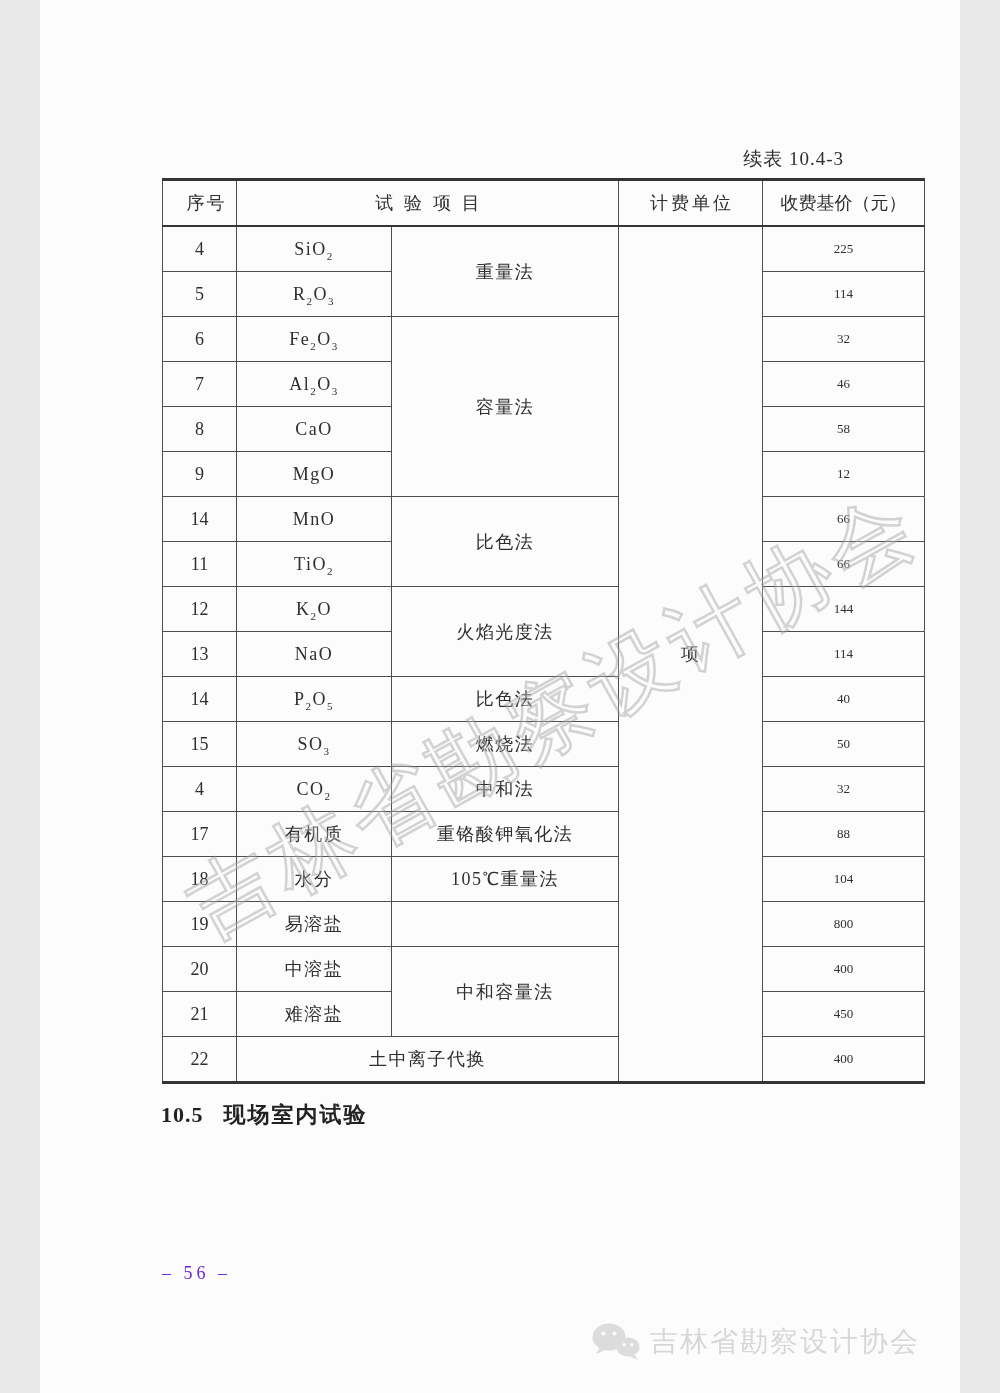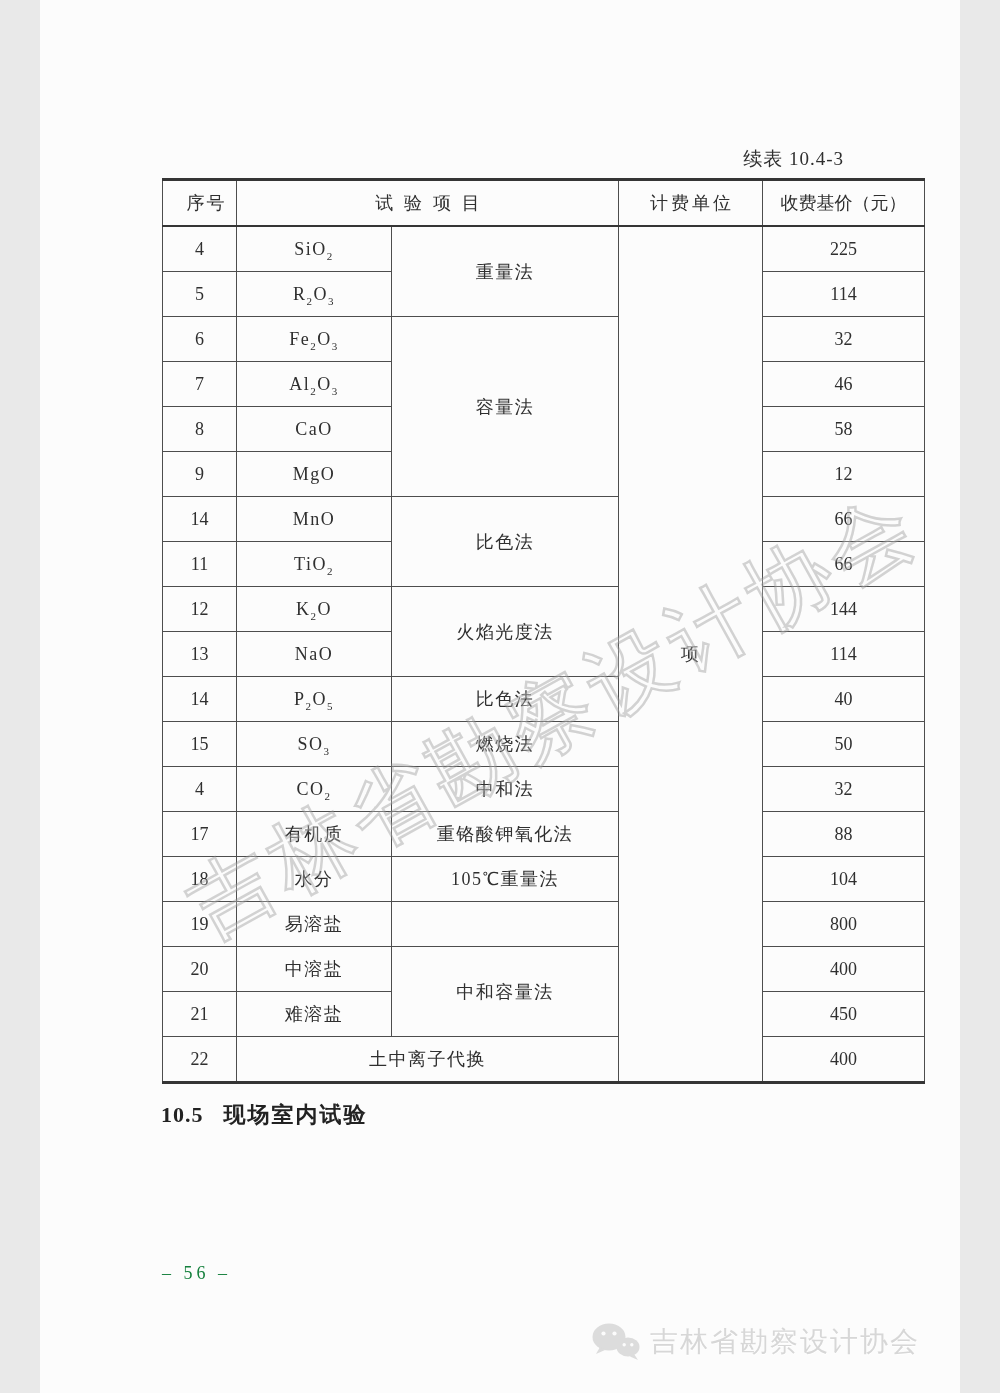--- a/index.html
+++ b/index.html
@@ -34,21 +34,21 @@
   }
   .fee-table td{
     border:1px solid #4d4d4d;
     height:44px;font-size:18px;color:#2f2f2f;
     text-align:center;vertical-align:middle;padding:0;
   }
   .fee-table .th-item{letter-spacing:0.6em;text-indent:0.6em;}
   .fee-table .th-unit{letter-spacing:3px;text-indent:3px;}
   .fee-table .th-no{letter-spacing:2px;text-indent:2px;padding-left:12px;}
   .fee-table td.cjk{letter-spacing:1.5px;}
-  .fee-table td.num{font-size:18px;margin-left:44px;}
+  .fee-table td.num{font-size:13px;margin-left:44px;}
   .fee-table sub{font-size:11px;line-height:0;}
   
   .watermark{
     position:absolute;left:514px;top:716px;
     transform:translate(-50%,-50%) rotate(-29deg);
     transform-origin:center;
     white-space:nowrap;
     font-size:84px;letter-spacing:7px;
     color:rgba(158,158,158,0.34);
     z-index:3;pointer-events:none;user-select:none;
@@ -67,21 +67,21 @@
   .section-heading .sec-num{margin-right:20px;letter-spacing:1px;}
   .section-heading .sec-title{letter-spacing:2px;}
   .body-paragraph{
     position:absolute;top:1162px;left:120px;width:774px;
     margin:0;font-size:19.5px;line-height:38px;
     text-indent:2em;text-align:justify;letter-spacing:0.5px;color:#2f2f2f;
   }
   
   .page-number{
     position:absolute;top:1263px;left:122px;
-    font-size:18px;letter-spacing:4px;color:#15803d;
+    font-size:18px;letter-spacing:4px;color:#6d28d9;
   }
   
   .footer-brand{
     position:absolute;top:1320px;right:40px;
     display:flex;align-items:center;gap:8px;
     color:#d7d7d7;font-size:28px;letter-spacing:2px;
     text-shadow:0 1px 0 #fff;
     user-select:none;
   }
   .footer-brand svg{display:block;}

